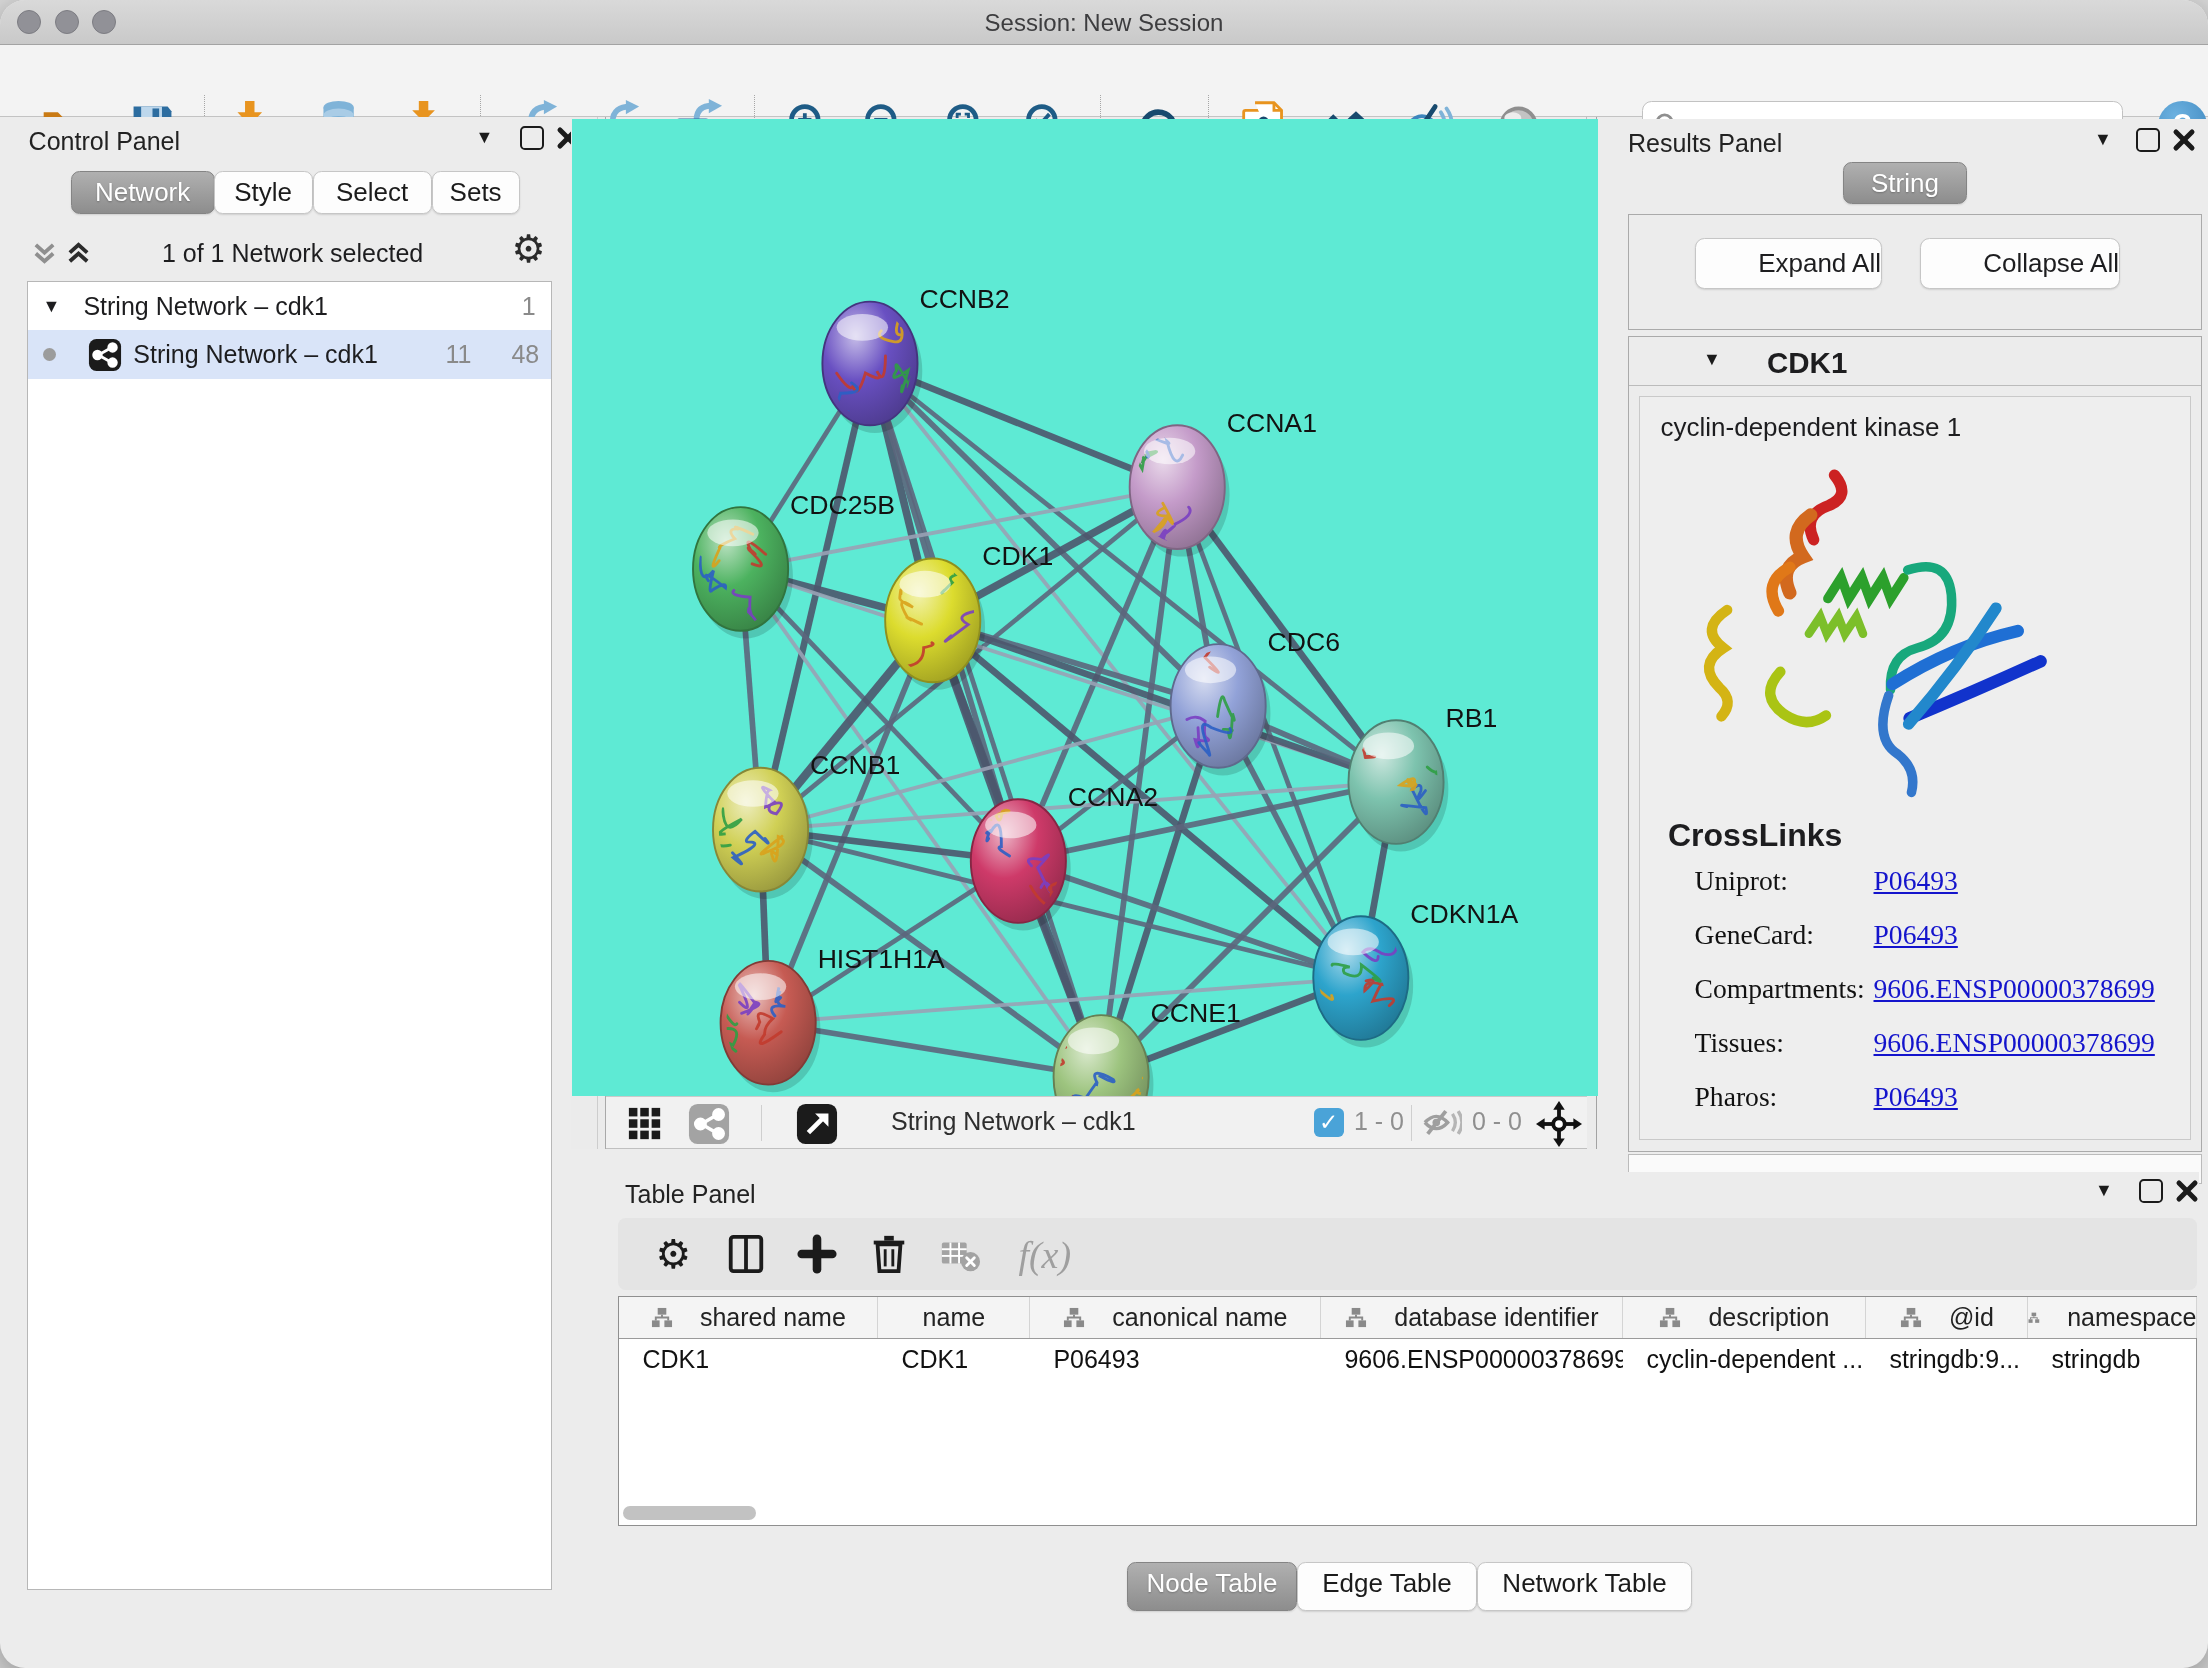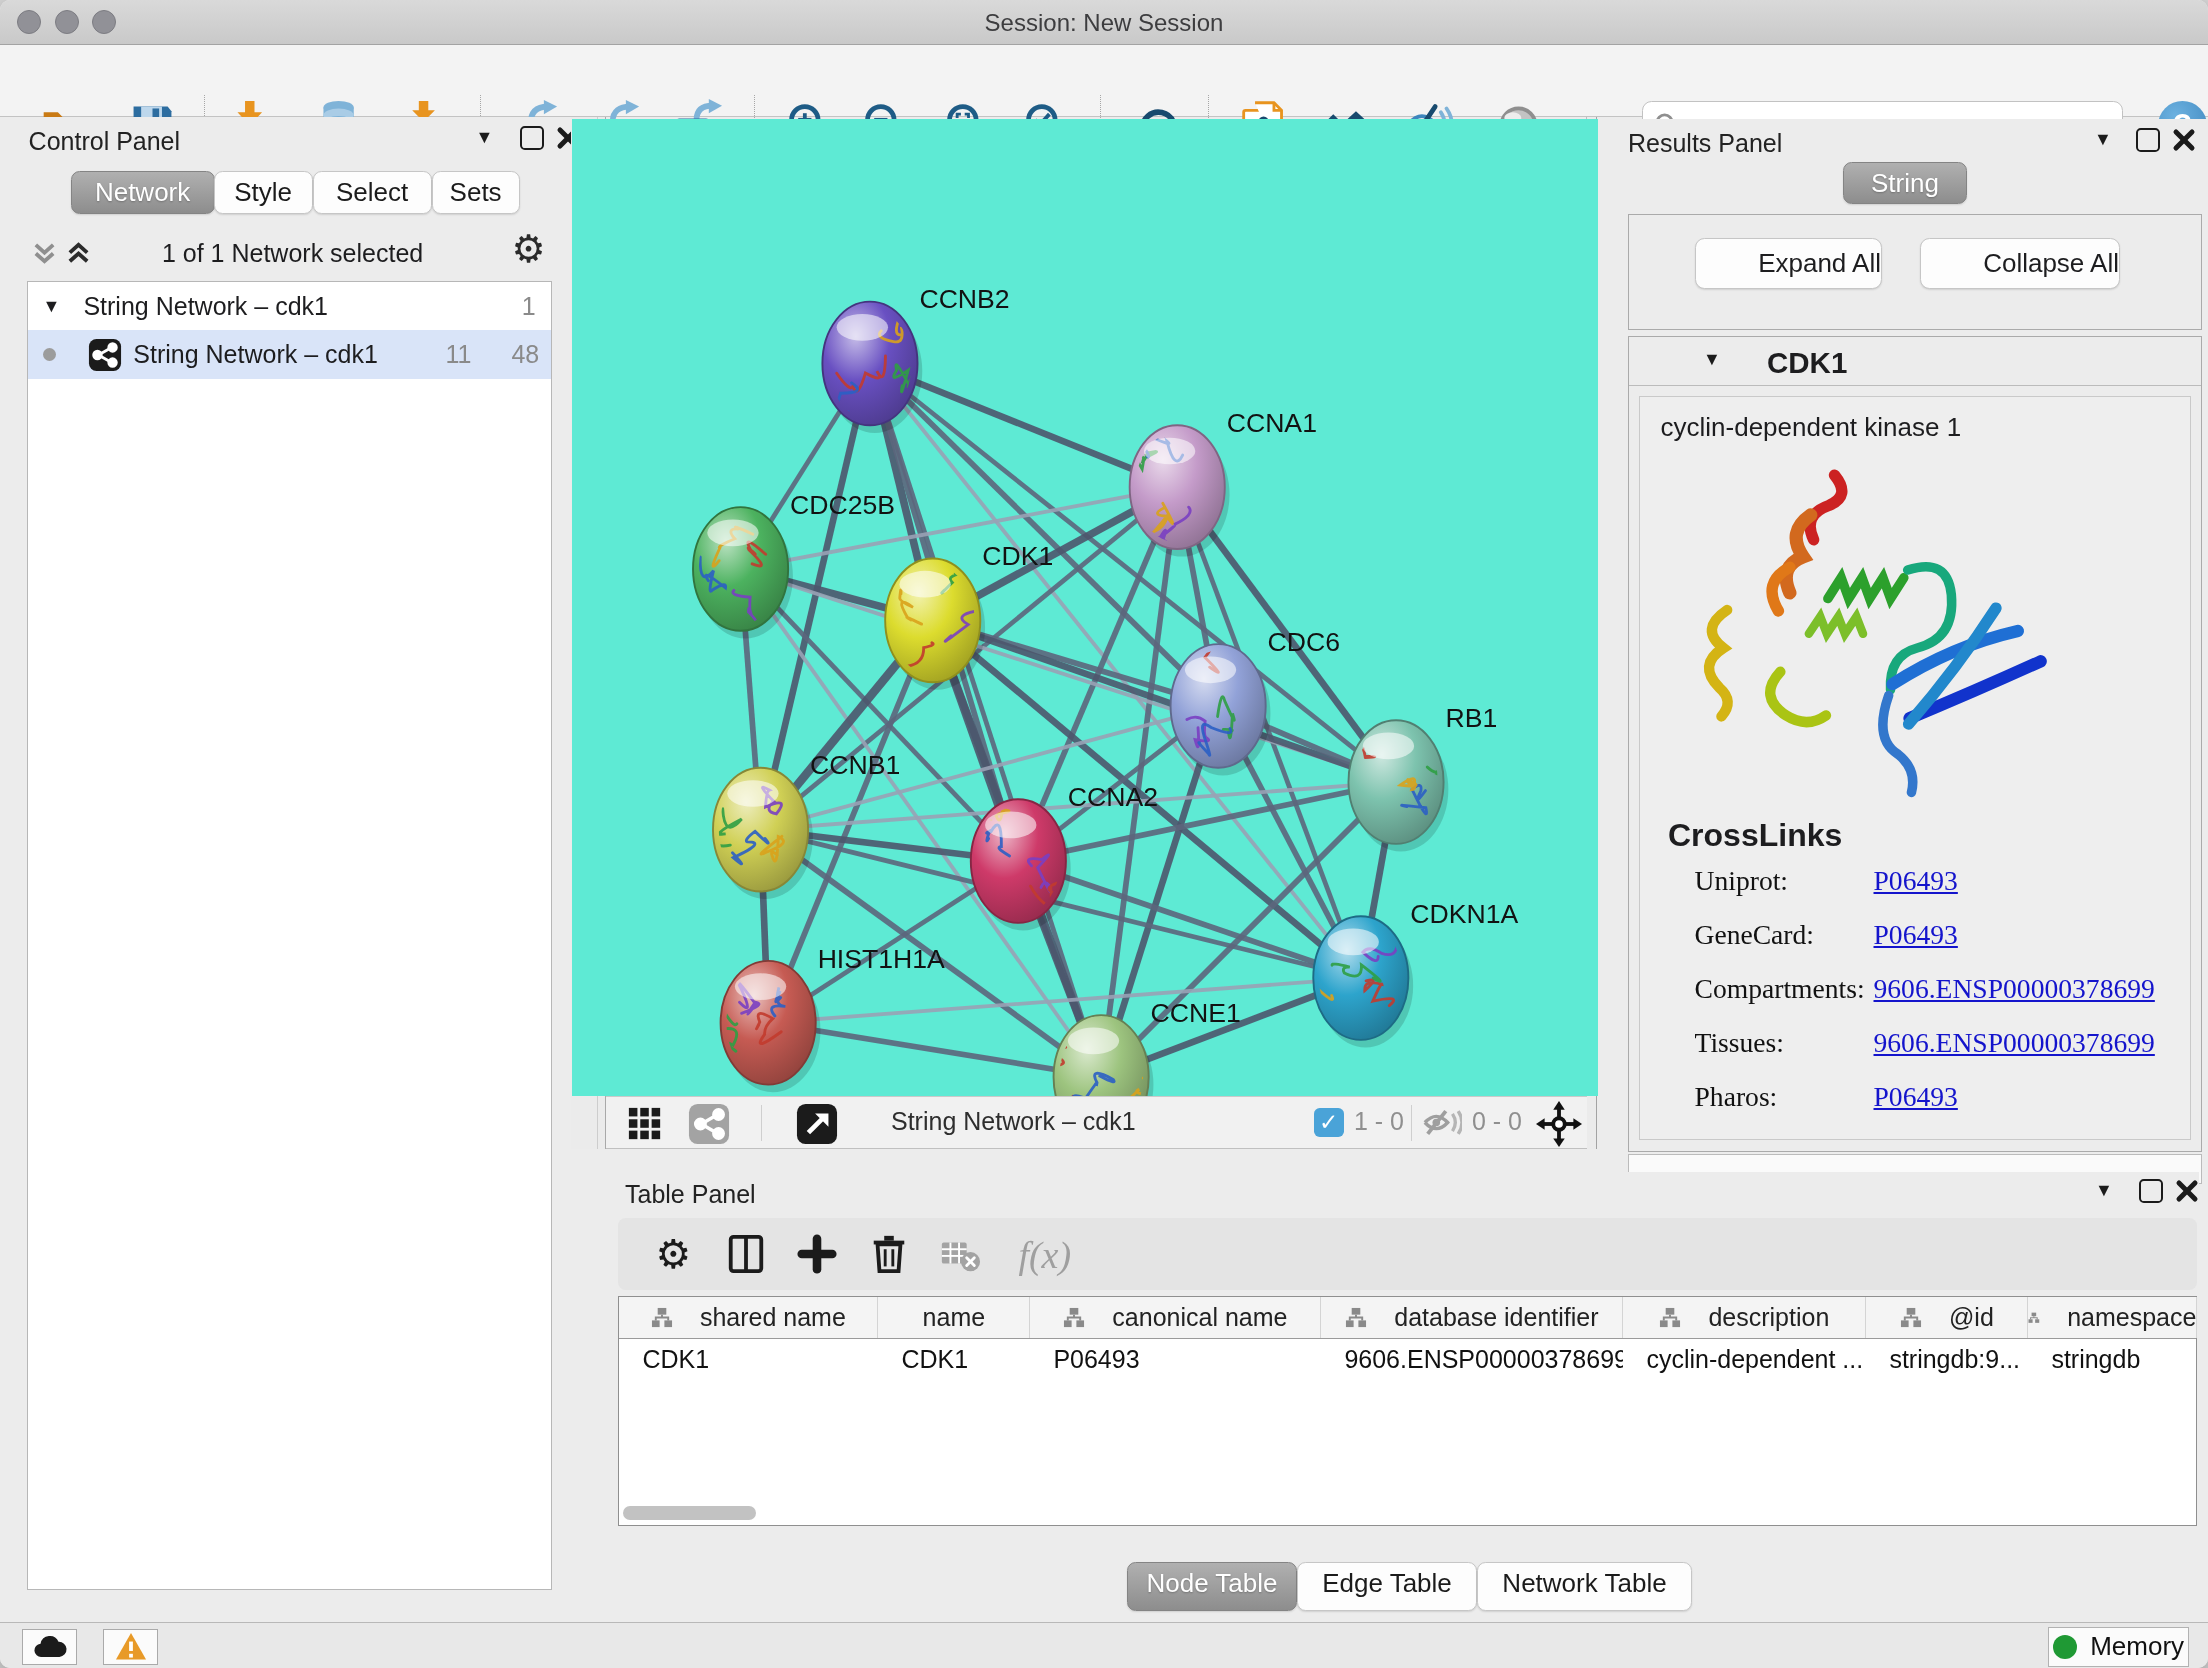--- a/index.html
+++ b/index.html
@@ -1,18 +1,18 @@
 <!DOCTYPE html>
 <html style="font-size:15px"><head>
 <meta charset="utf-8">
 <style>
   * { margin:0; padding:0; box-sizing:border-box; }
   html,body { background:#dcdcdc; }
   body { font-family:"Liberation Sans","DejaVu Sans",sans-serif; color:#1d1d1f; }
-  .window { position:relative; width:2208px; height:1668px; background:#ececec; border-radius:10px; overflow:hidden; box-shadow:0 9.5px 38px rgba(0,0,0,.4); }
+  .window { position:relative; width:2208px; height:1668px; background:#ececec; border-radius:25px; overflow:hidden; box-shadow:0 9.5px 38px rgba(0,0,0,.4); }
 
   
   .titlebar { position:absolute; left:0; top:0; width:100%; height:45px; background:linear-gradient(#d9d9d9,#c9c9c9); border-bottom:1px solid #a3a3a3; }
   .traffic { position:absolute; top:9.5px; width:24px; height:24px; border-radius:50%; background:#919197; border:1px solid #7c7c82; }
   .win-title { position:absolute; left:0; top:0; width:100%; height:45px; line-height:45px; text-align:center; font-size:24px; font-weight:500; color:#3d3d3f; }
 
   
   .toolbar { position:absolute; left:0; top:45px; width:100%; height:72px; background:#f3f3f3; border-bottom:1.9px solid #c3c3c3; }
   .tb-icon { position:absolute; top:54px; width:53px; height:53px; }
   .tb-sep { position:absolute; top:50px; height:61px; width:0; border-left:1.9px dotted #a6a6a6; }
@@ -861,33 +861,15 @@
           </div>
         </div>
       <div class="hthumb"></div>
     </div>
 
     <div class="tabbtn active tp-tab" style="left:521px;width:170px">Node Table</div>
     <div class="tabbtn tp-tab" style="left:691px;width:180px">Edge Table</div>
     <div class="tabbtn tp-tab" style="left:871px;width:215px">Network Table</div>
   </div>
 
-  <div class="statusbar">
-    <div class="sb-btn" style="left:22px">
-      <svg width="34" height="25" viewBox="0 0 36 26">
-          <path d="M9 24 a7 7 0 0 1 -1 -14 a10 10 0 0 1 19 -2 a7 7 0 0 1 1 16 z" fill="#1b1b1b"></path>
-        </svg>
-    </div>
-    <div class="sb-btn" style="left:103px">
-      <svg width="32" height="28.5" viewBox="0 0 34 30">
-          <path d="M17 1 L33 29 H1 z" fill="#e89a28"></path>
-          <rect x="15" y="10" width="4" height="10" fill="#fff"></rect>
-          <rect x="15" y="23" width="4" height="4" fill="#fff"></rect>
-        </svg>
-    </div>
-    <div class="memory-btn">
-      <span class="memory-dot"></span>
-      <span>Memory</span>
-    </div>
-  </div>
 
 </div>
 
 
 </body></html>

